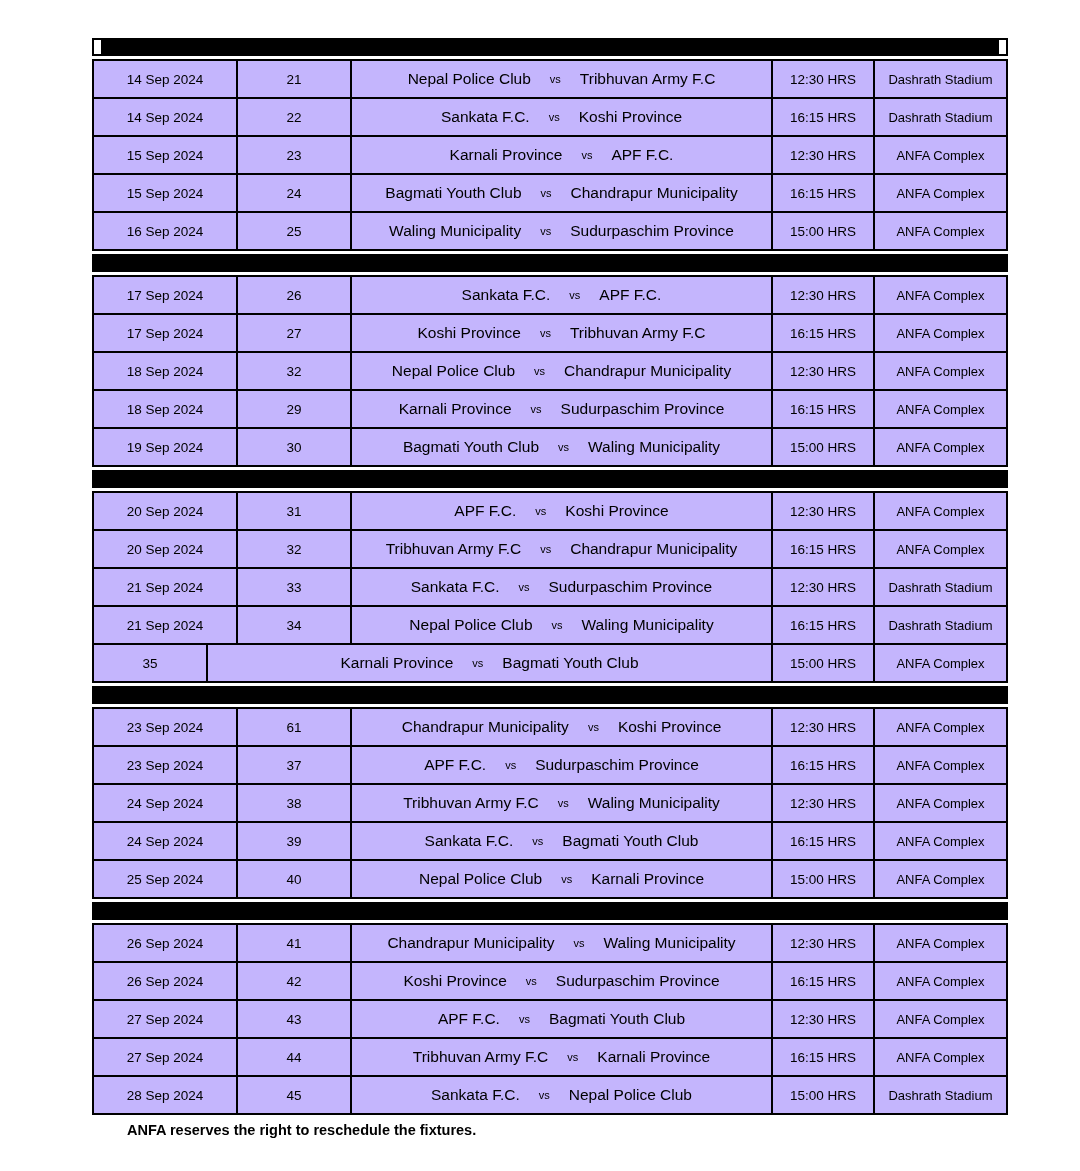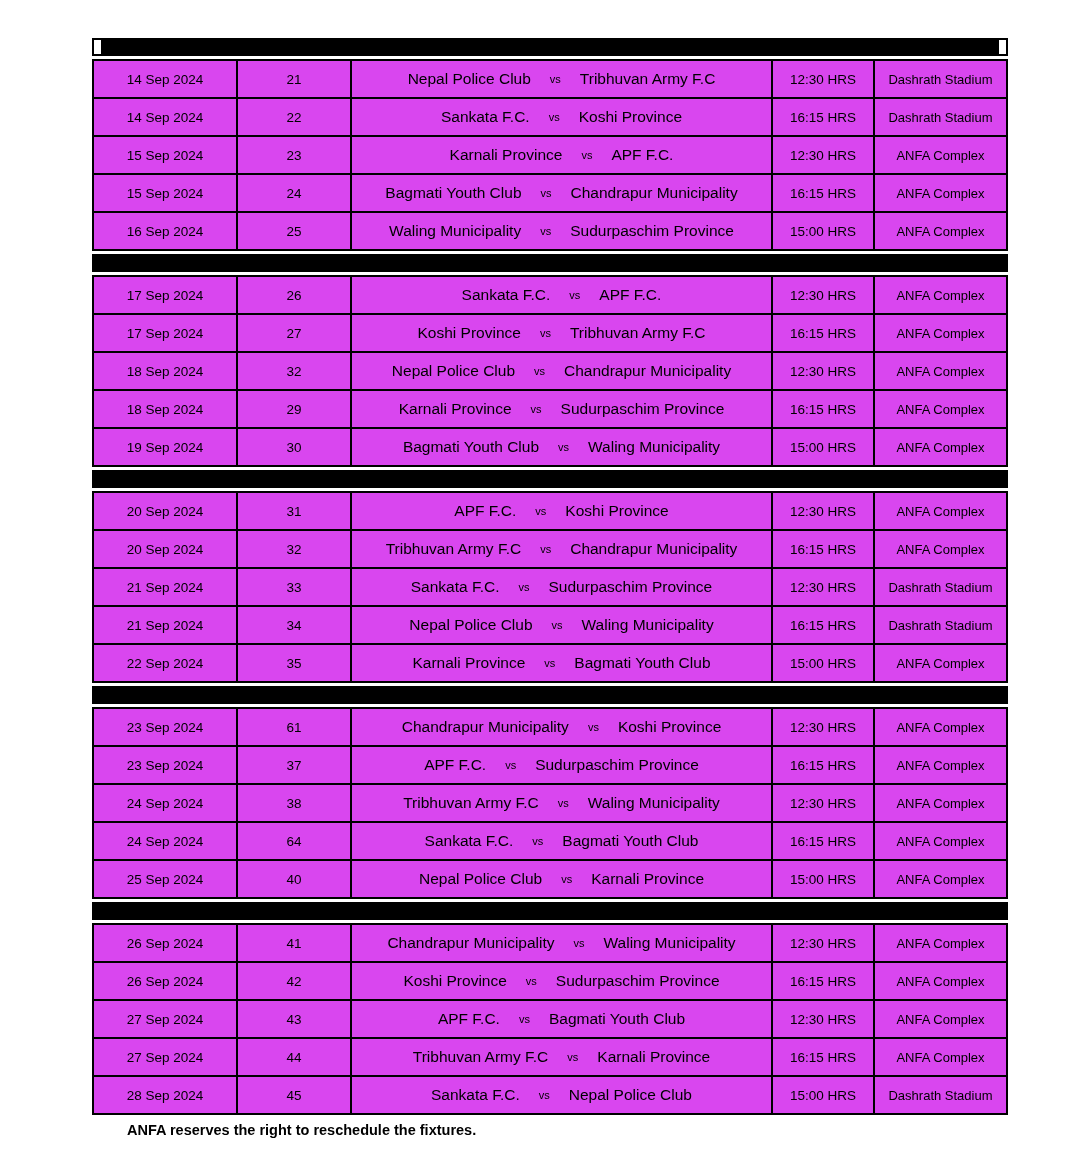--- a/index.html
+++ b/index.html
@@ -40,21 +40,21 @@
   }
   .notch-left  { left: 2px; }
   .notch-right { right: 2px; }
   
   .row {
     display: flex;
     align-items: stretch;
     box-sizing: border-box;
     height: 40px;
     border: 2px solid #000000;
-    background: #d946ef;
+    background: #c4b5fd;
     margin-top: -2px;
   }
   .bar + .row { margin-top: 0; }
   .cell {
     box-sizing: border-box;
     border-right: 2px solid #000000;
     display: flex;
     align-items: center;
     justify-content: center;
     text-align: center;
@@ -240,21 +240,20 @@
     <div class="cell c-no">34</div>
     <div class="cell c-match">
       <span class="home">Nepal Police Club</span>
       <span class="vs">vs</span>
       <span class="away">Waling Municipality</span>
     </div>
     <div class="cell c-time">16:15 HRS</div>
     <div class="cell c-venue">Dashrath Stadium</div>
   </div>
       <div class="row">
-    <div class="cell c-date">22 Sep 2024</div>
     <div class="cell c-no">35</div>
     <div class="cell c-match">
       <span class="home">Karnali Province</span>
       <span class="vs">vs</span>
       <span class="away">Bagmati Youth Club</span>
     </div>
     <div class="cell c-time">15:00 HRS</div>
     <div class="cell c-venue">ANFA Complex</div>
   </div>
       <div class="bar">
@@ -289,21 +288,21 @@
     <div class="cell c-match">
       <span class="home">Tribhuvan Army F.C</span>
       <span class="vs">vs</span>
       <span class="away">Waling Municipality</span>
     </div>
     <div class="cell c-time">12:30 HRS</div>
     <div class="cell c-venue">ANFA Complex</div>
   </div>
       <div class="row">
     <div class="cell c-date">24 Sep 2024</div>
-    <div class="cell c-no">64</div>
+    <div class="cell c-no">39</div>
     <div class="cell c-match">
       <span class="home">Sankata F.C.</span>
       <span class="vs">vs</span>
       <span class="away">Bagmati Youth Club</span>
     </div>
     <div class="cell c-time">16:15 HRS</div>
     <div class="cell c-venue">ANFA Complex</div>
   </div>
       <div class="row">
     <div class="cell c-date">25 Sep 2024</div>

